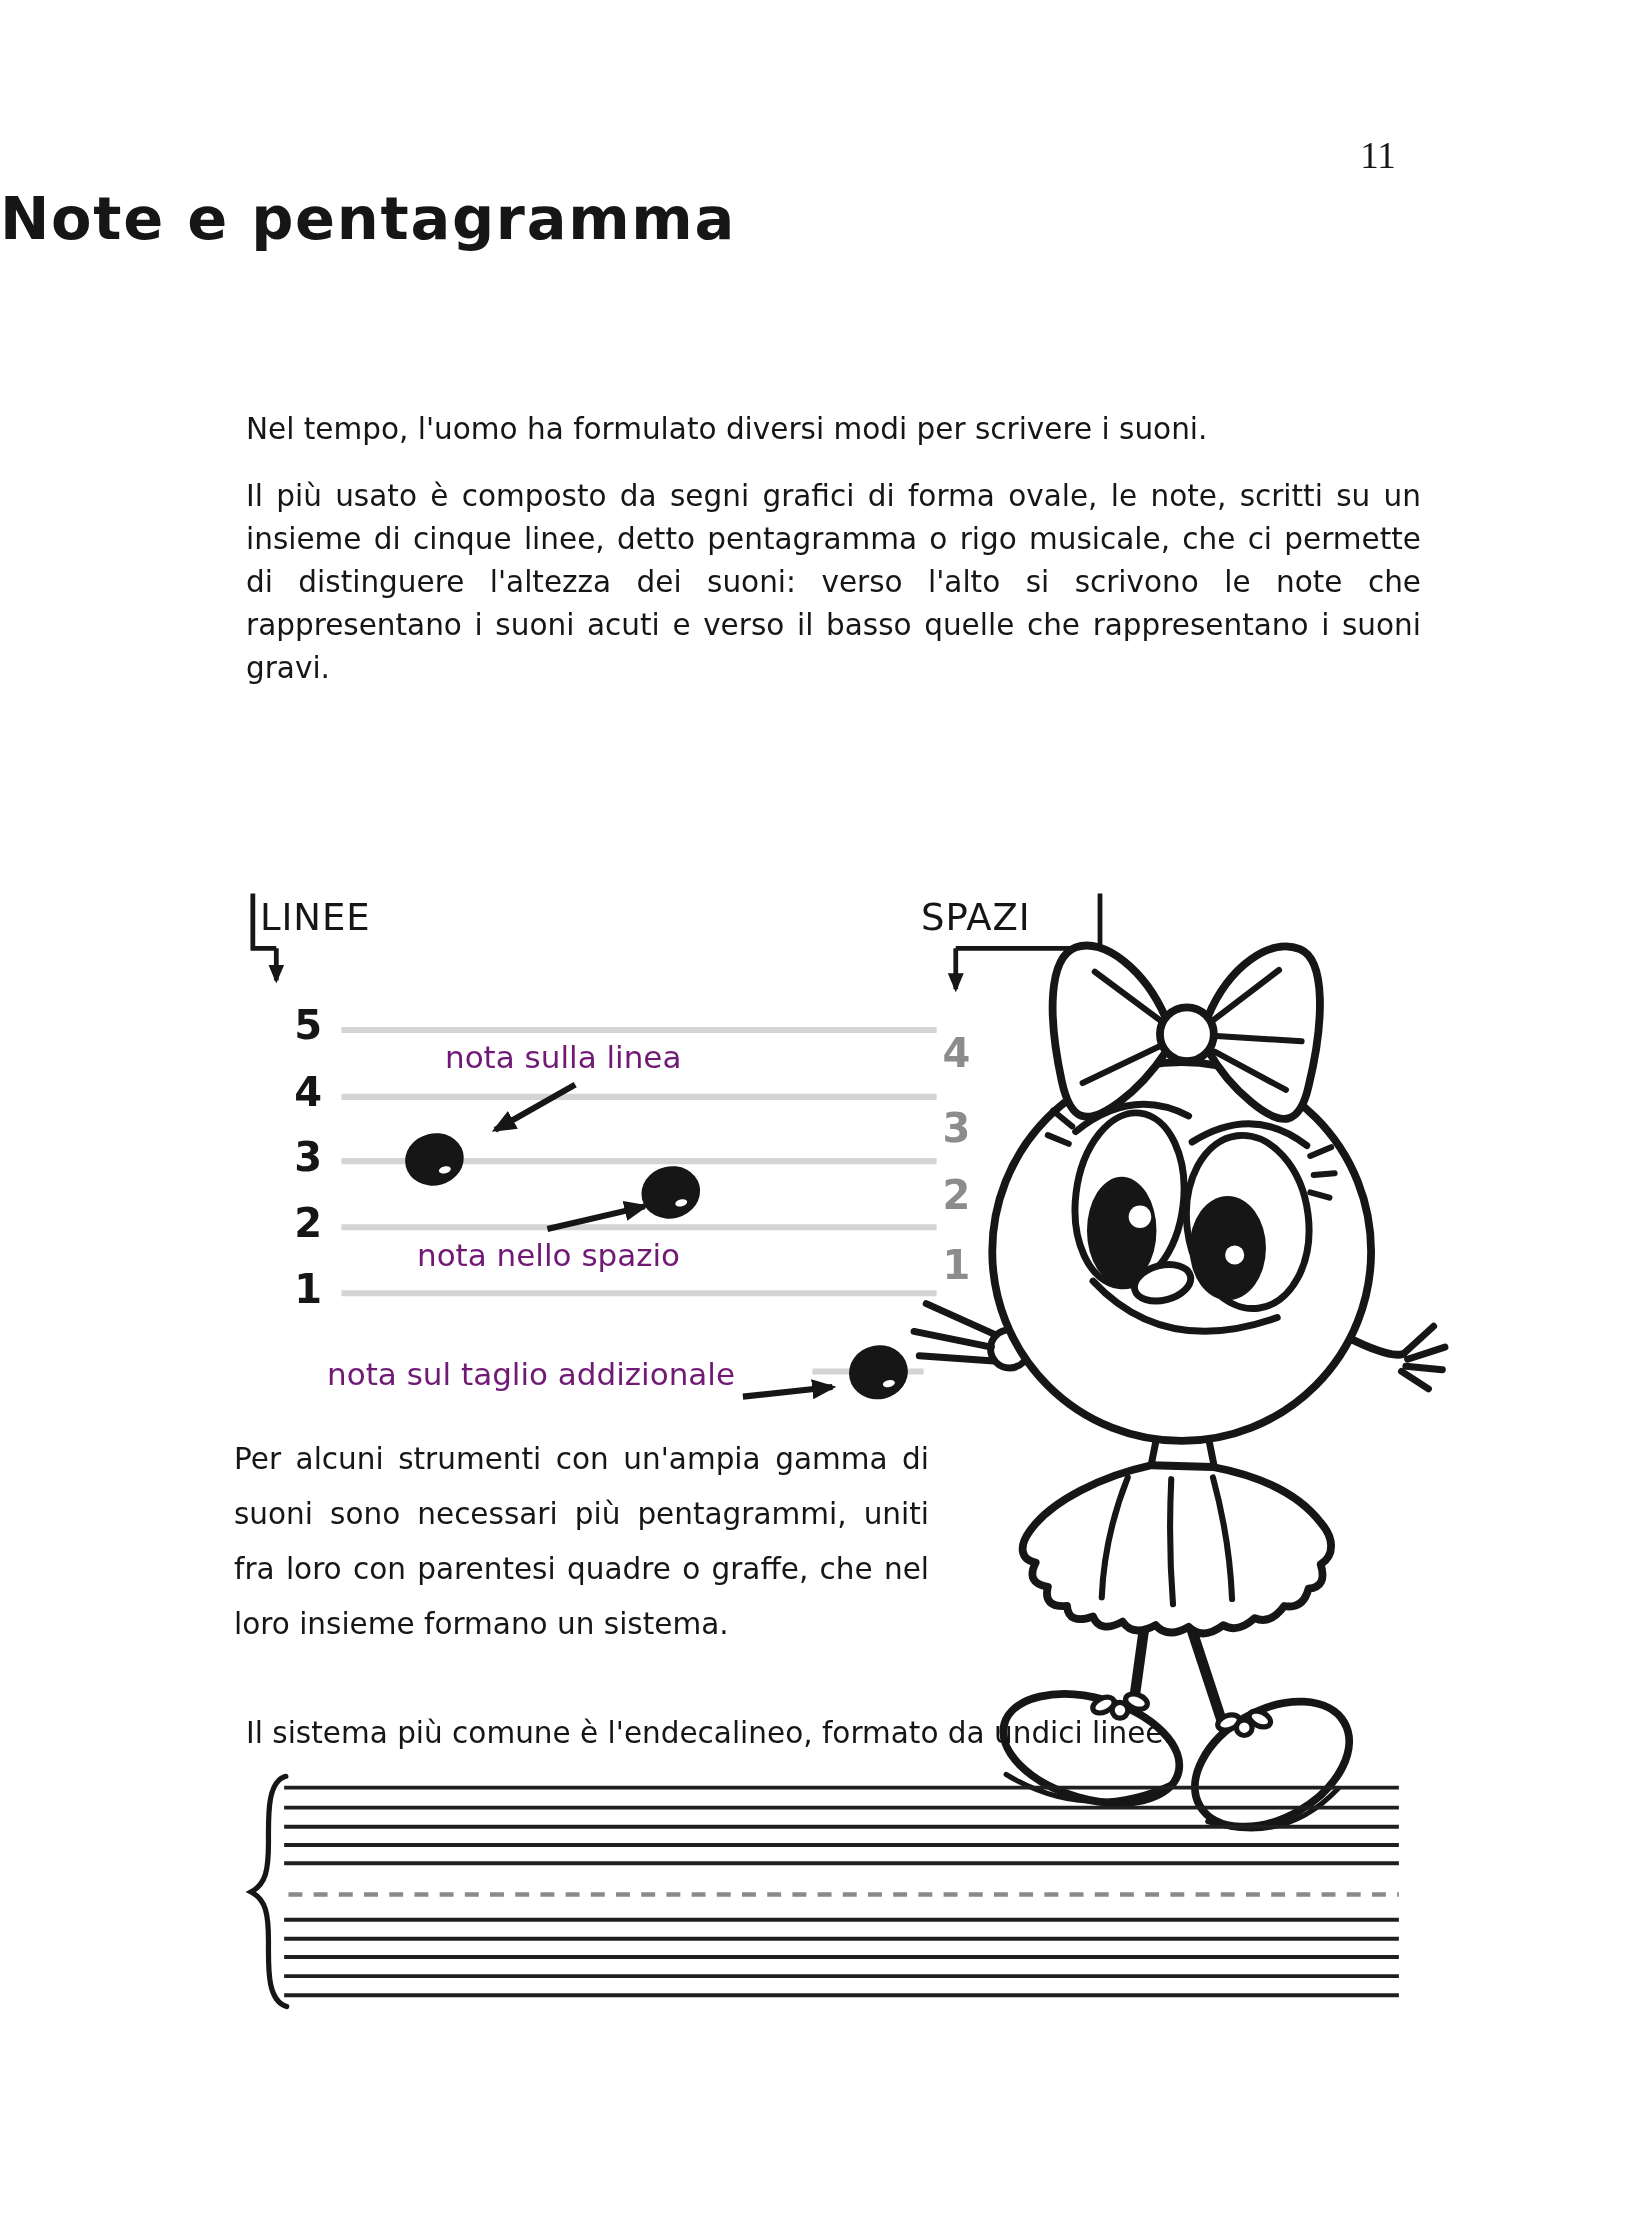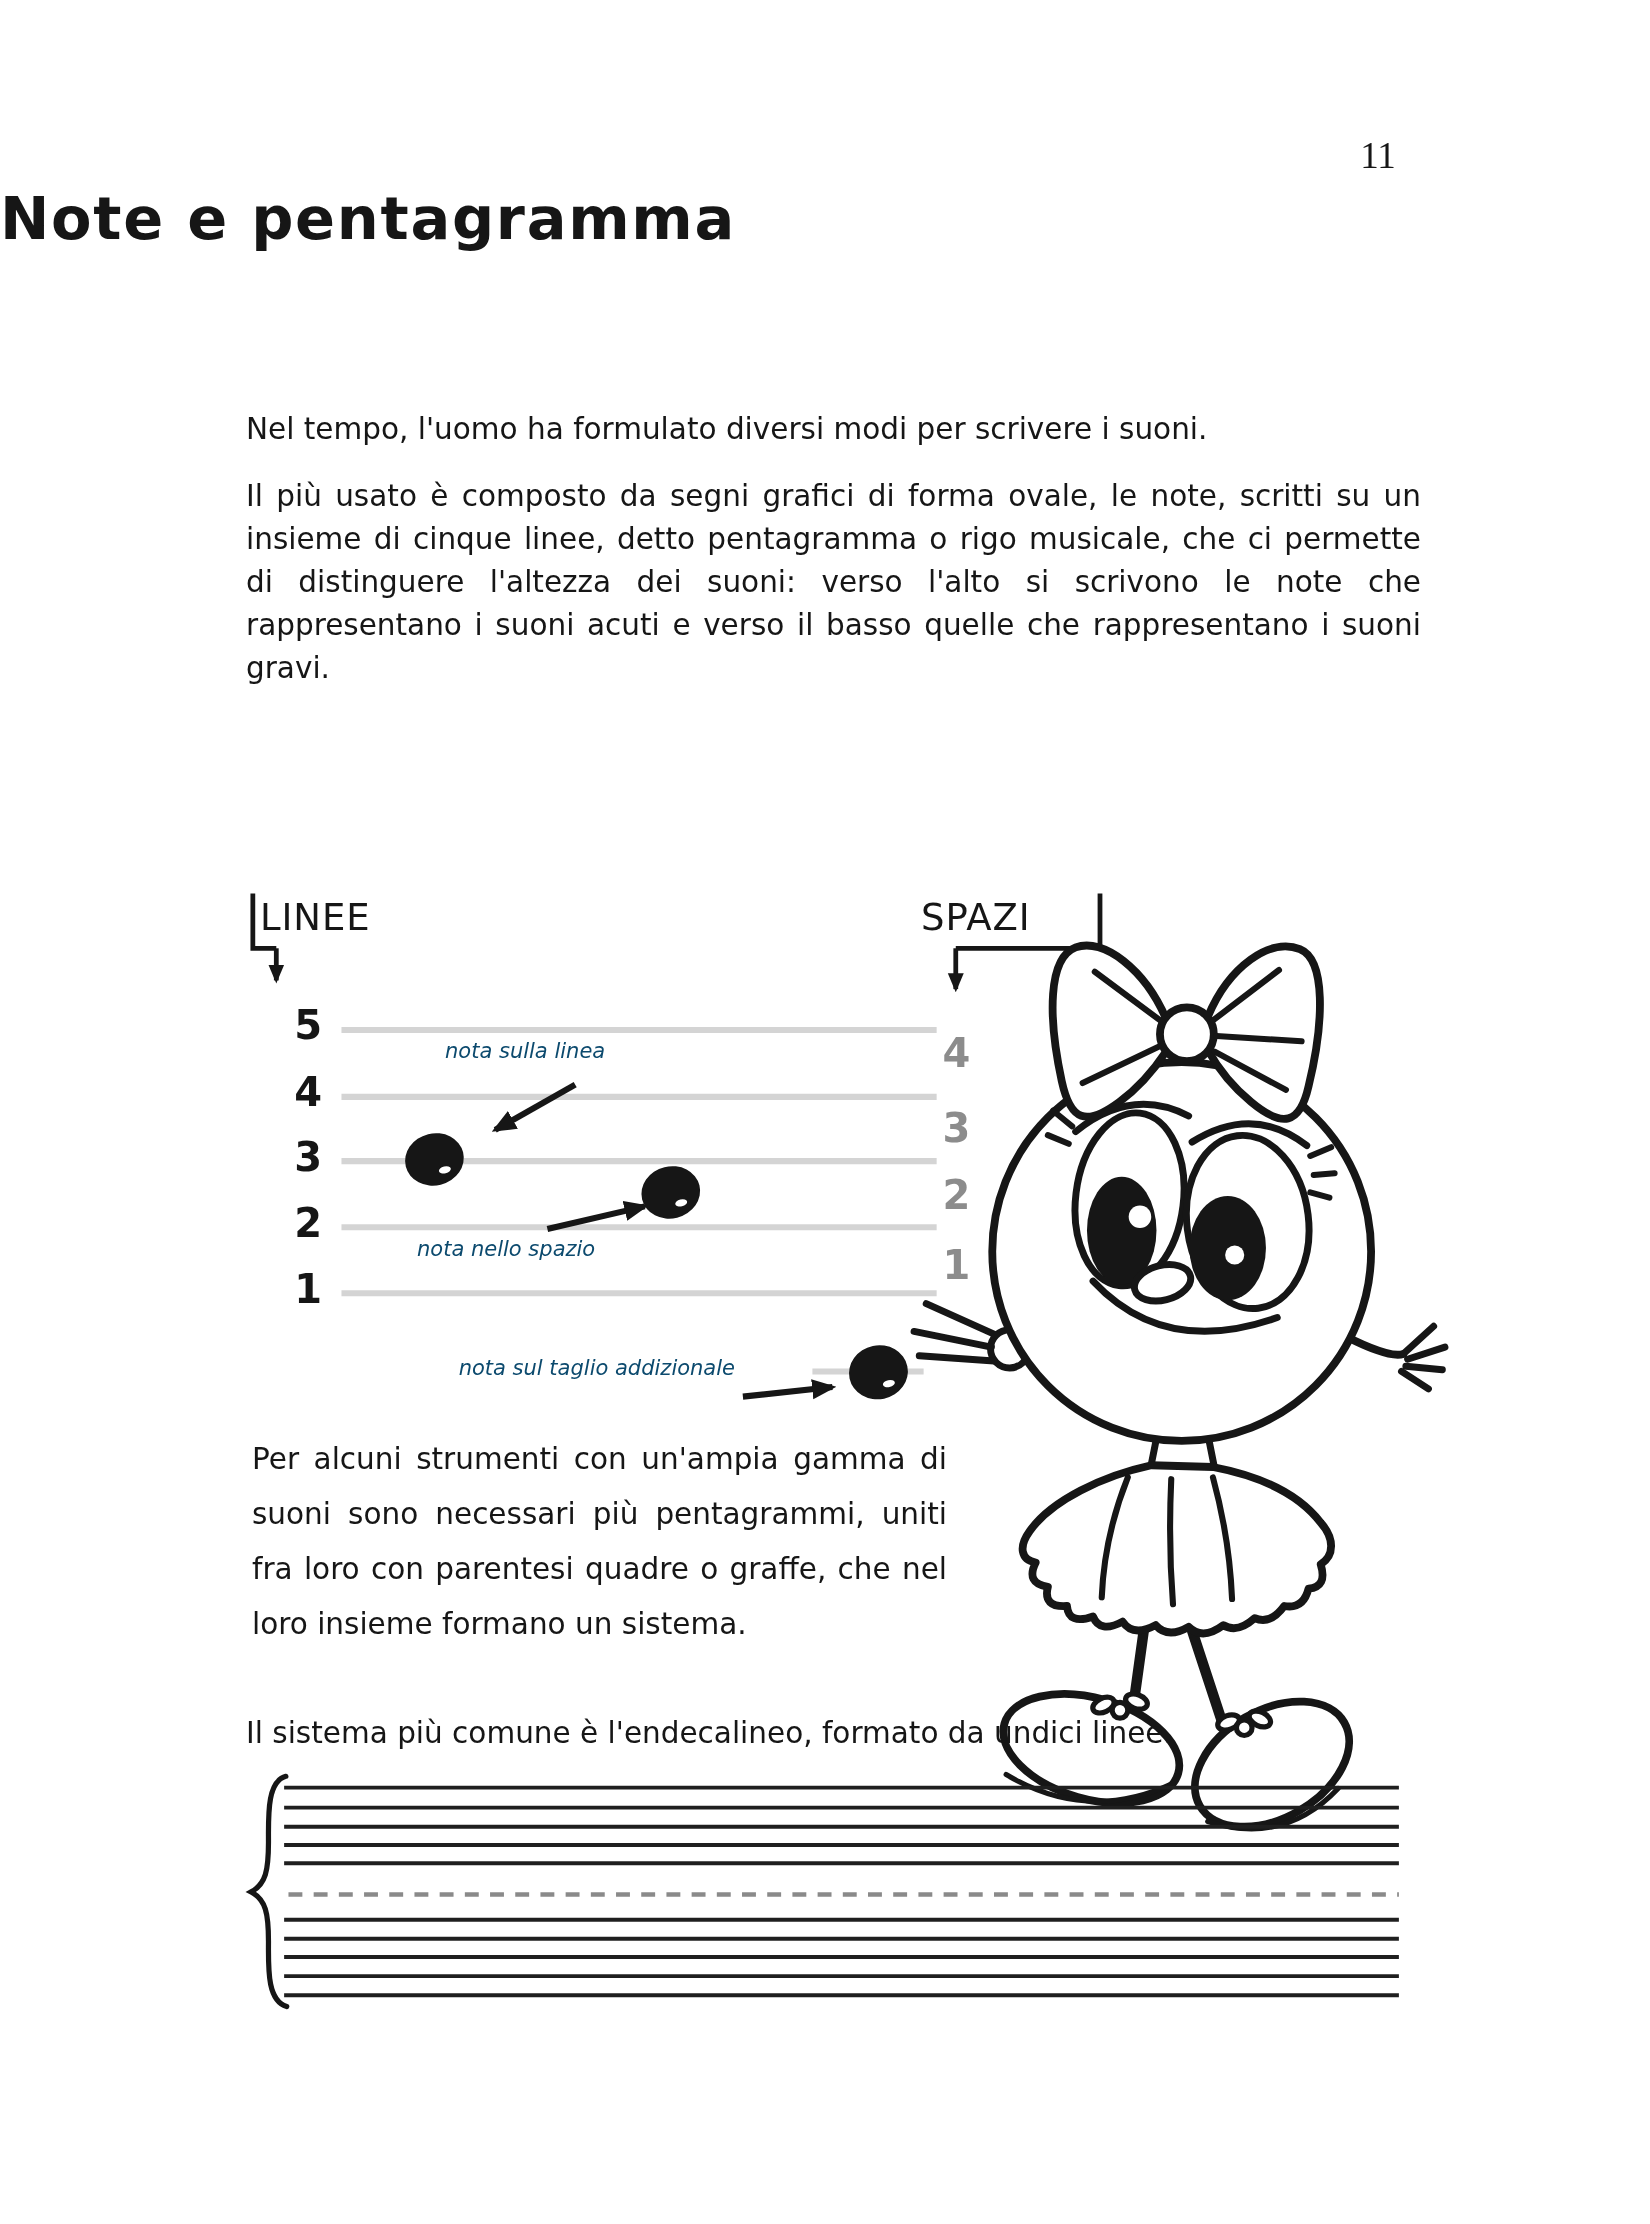--- a/index.html
+++ b/index.html
@@ -25,38 +25,38 @@
     font-size:59px;font-weight:bold;letter-spacing:1.7px;
   }
   .body{
     font-size:29.5px;line-height:43px;
     text-align:justify;
     margin:0;
   }
   .p1{left:246px;top:408px;width:1175px;text-align:left;}
   .p2{left:246px;top:475px;width:1175px;}
   .p3{left:246px;top:728px;width:1175px;}
-  .p4{left:252px;top:1432px;width:695px;line-height:55px;}
+  .p4{left:234px;top:1432px;width:695px;line-height:55px;}
   .p5{left:246px;top:1712px;width:1199px;text-align:left;}
   .it{margin-top:24px;}
   .diag-label{
     font-size:37px;line-height:1;letter-spacing:0.9px;
     color:#161616;
   }
   .linee-label{left:260px;top:899px;}
   .spazi-label{left:921px;top:899px;width:174px;text-align:left;}
   .stavenum{
     font-size:40px;font-weight:bold;line-height:40px;
   }
   .numL{left:277px;width:45px;text-align:right;}
   .numR{left:935px;width:43px;text-align:center;color:#8c8c8c;}
   .n5{top:1005px;} .n4{top:1072px;} .n3{top:1137px;} .n2{top:1203px;} .n1{top:1269px;}
   .s4{top:1033px;} .s3{top:1108px;} .s2{top:1175px;} .s1{top:1245px;}
   .caption{
-    font-size:21px;font-style:italic;line-height:1.1;color:#0c4a6e;
+    font-size:31px;line-height:1.1;color:#701a75;
     white-space:nowrap;
   }
   .cap-line{left:445px;top:1040px;}
   .cap-space{left:417px;top:1238px;}
   .cap-ledger{left:300px;top:1357px;width:435px;text-align:right;}
   svg.overlay{position:absolute;left:0;top:0;width:1650px;height:2225px;}
 </style>
 </head>
 <body>
 

